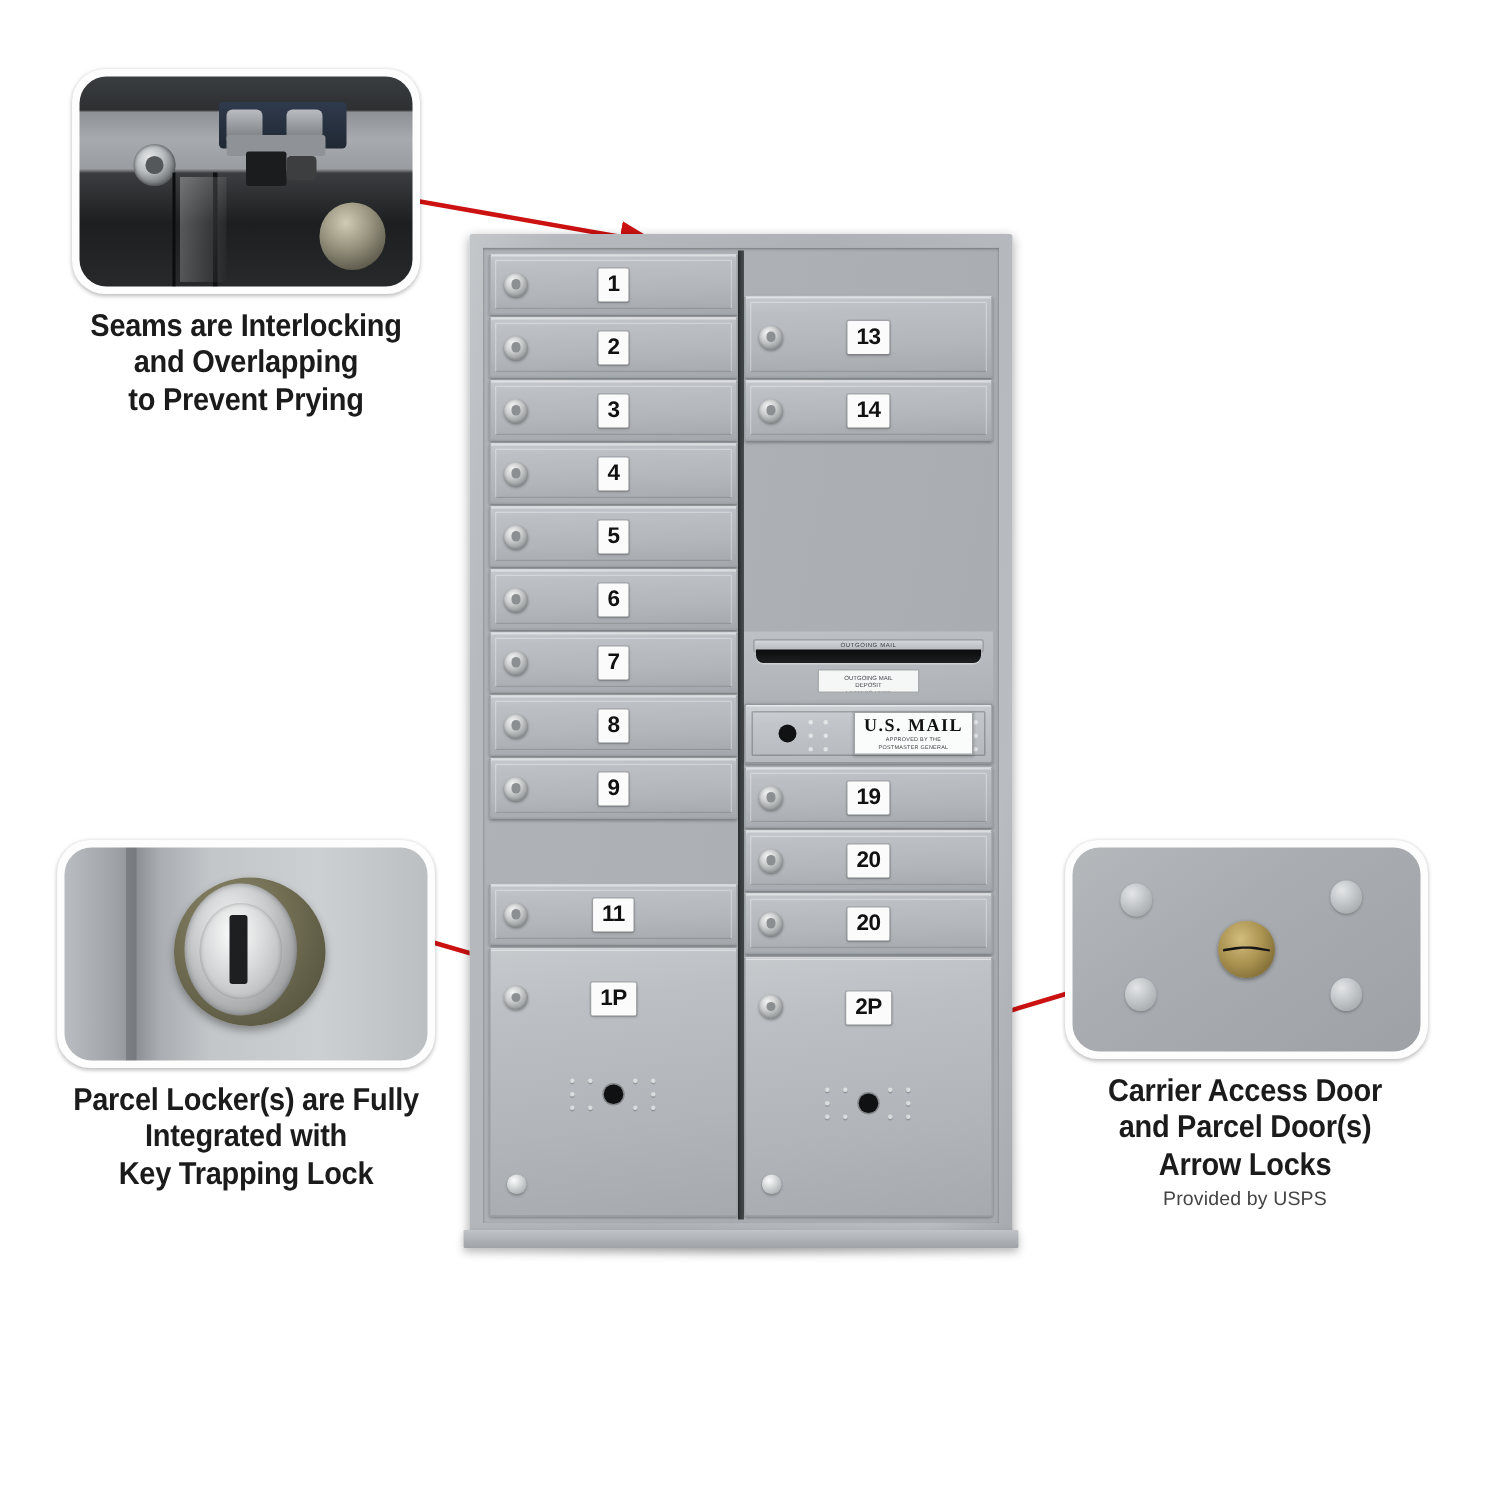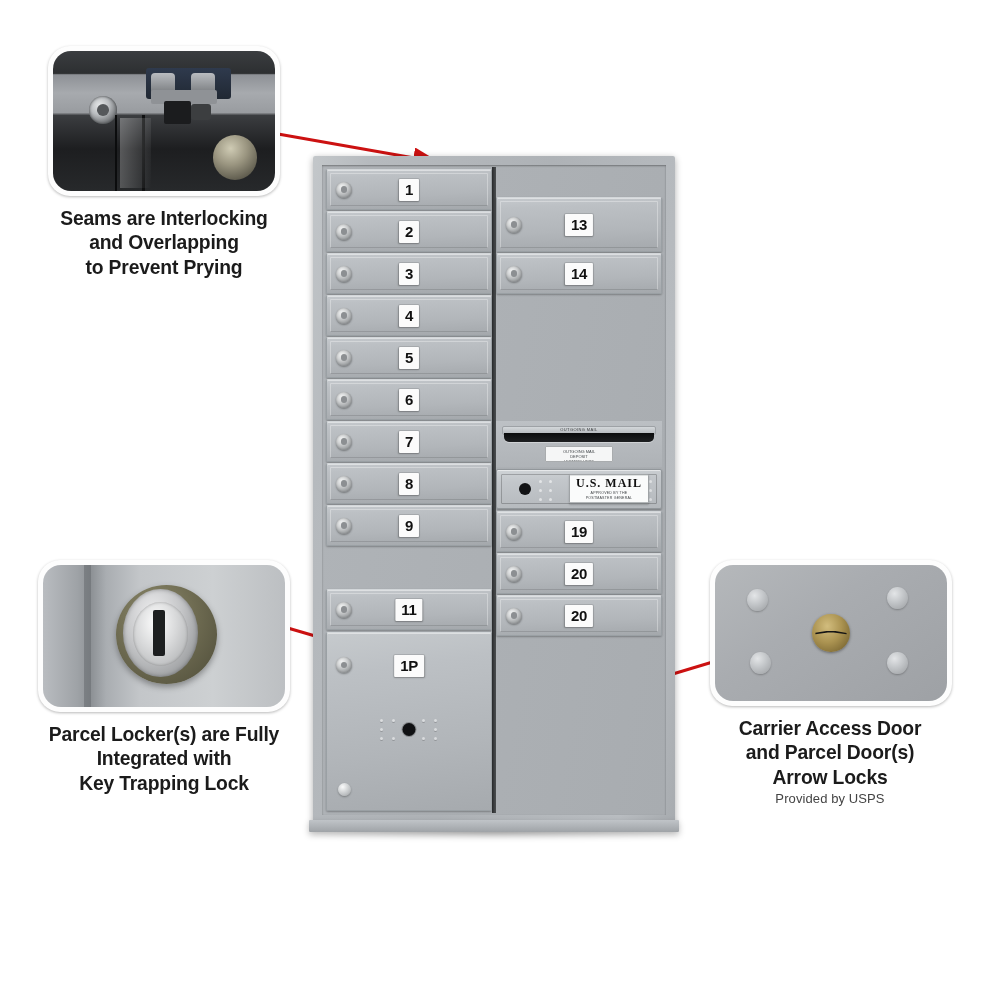--- a/index.html
+++ b/index.html
@@ -559,20 +559,38 @@
             <div class="bevel"></div>
               <div class="cam-lock"></div>
             <div class="num-plate">20</div>
           </div>
           <div class="door" style="top:426px;height:41px;">
             <div class="bevel"></div>
               <div class="cam-lock"></div>
             <div class="num-plate">20</div>
           </div>
 
+          <div class="parcel-door" style="top:469px;height:173px;">
+            <div class="cam-lock"></div>
+            <div class="num-plate">2P</div>
+            <div class="braille">
+              <i style="left:2px;top:2px"></i>
+                <i style="left:14px;top:2px"></i>
+              <i style="left:44px;top:2px"></i>
+                <i style="left:56px;top:2px"></i>
+              <i style="left:2px;top:11px"></i>
+                <i style="left:56px;top:11px"></i>
+              <i style="left:2px;top:20px"></i>
+                <i style="left:14px;top:20px"></i>
+              <i style="left:44px;top:20px"></i>
+                <i style="left:56px;top:20px"></i>
+            </div>
+            <div class="arrow-lock-hole"></div>
+            <div class="bumper"></div>
+          </div>
         </div>
 
       </div>
       <div class="base-plinth"></div>
     </div>
   </div>
 
 </div>
 
 </body></html>

